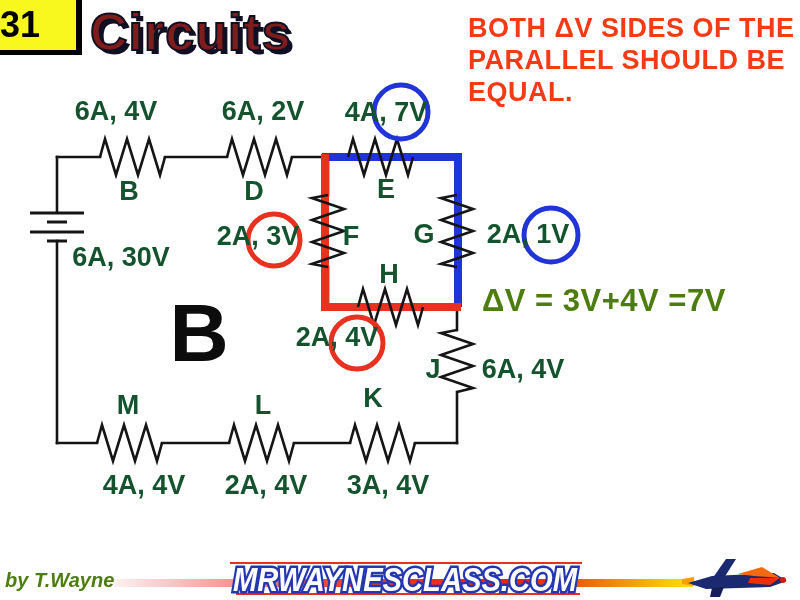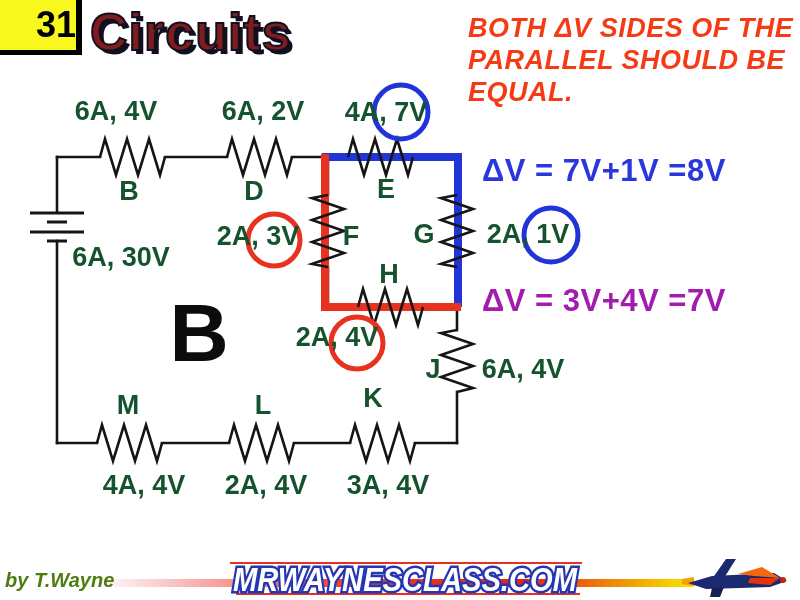--- a/index.html
+++ b/index.html
@@ -4,41 +4,41 @@
 <style>
   html,body{margin:0;padding:0;background:#888;}
   #slide{
     position:relative;width:800px;height:600px;background:#ffffff;
     font-family:"Liberation Sans",sans-serif;overflow:hidden;
   }
   
   #num-box{
     position:absolute;left:0;top:0;width:76px;height:50px;
     background:#f8f81e;border-right:6px solid #000;border-bottom:5px solid #000;
-    display:flex;align-items:center;justify-content:flex-end;
+    display:flex;align-items:center;justify-content:flex-start;
     font-size:36px;font-weight:900;color:#000;
   }
   #title{
     position:absolute;left:90px;top:2px;
     font-size:52px;font-weight:900;color:#7f1d1d;letter-spacing:1px;
     -webkit-text-stroke:2px #101022;
     text-shadow:4px 4px 0 #101022;
   }
   
   #note{
     position:absolute;left:468px;top:13px;width:330px;
     font-size:27px;font-weight:800;line-height:1.18;
-    text-transform:uppercase;color:#f53b16;letter-spacing:.5px;font-style:italic;
+    text-transform:uppercase;color:#f53b16;letter-spacing:.5px;
   }
   .equation{
     position:absolute;left:482px;white-space:nowrap;
     font-size:31px;font-weight:600;letter-spacing:.5px;
   }
   #eq-blue{top:153px;color:#2838da;}
-  #eq-red{top:283px;color:#a21caf;}
+  #eq-red{top:283px;color:#4d7c0f;}
   
   .clabel{
     position:absolute;transform:translateX(-50%);white-space:nowrap;
     font-size:27px;font-weight:600;color:#14532d;
   }
   #big-letter{
     position:absolute;left:198px;top:286px;transform:translateX(-50%);
     font-size:82px;font-weight:900;color:#0c0c0c;letter-spacing:-2px;
   }
   #circuit-svg{position:absolute;left:0;top:0;}
@@ -61,21 +61,20 @@
 <body>
 
 <div id="slide">
 
   <div id="num-box">
     <span>31</span>
   </div>
   <div id="title">Circuits</div>
 
   <div id="note">Both ΔV sides of the parallel should be equal.</div>
-  <div id="eq-blue" class="equation">ΔV = 7V+1V =8V</div>
   <div id="eq-red" class="equation">ΔV = 3V+4V =7V</div>
 
   <svg id="circuit-svg" width="800" height="560" viewBox="0 0 800 560">
 
     <g stroke="#151515" stroke-width="2.6" fill="none" stroke-linecap="square">
       <path d="M57,157 H100"></path>
       <path d="M165,157 H227"></path>
       <path d="M292,157 H325"></path>
       <path d="M57,157 V212"></path>
       <path d="M57,241 V443"></path>

